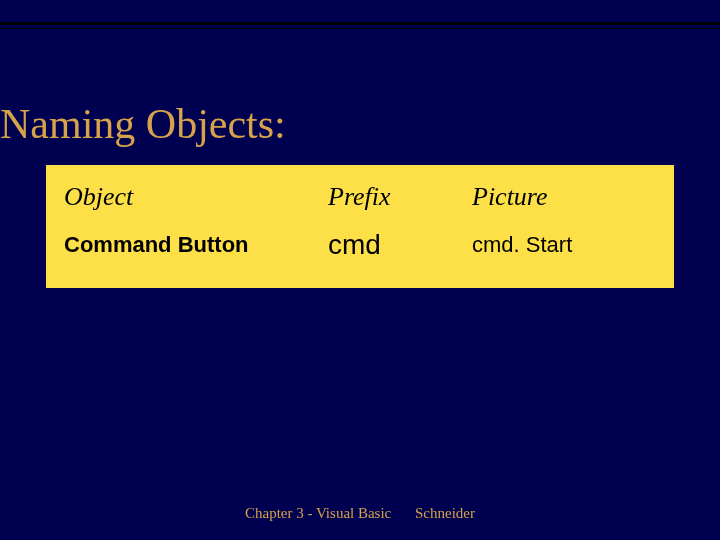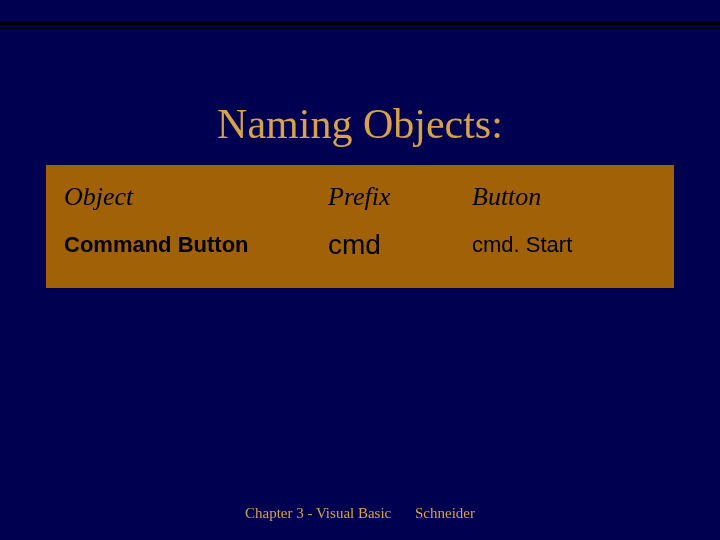--- a/index.html
+++ b/index.html
@@ -30,31 +30,30 @@
     position: absolute;
     top: 6px; left: 0; right: 0;
     height: 1px;
     background: #000;
   }
   .title {
     position: absolute;
     top: 100px;
     left: 0;
     width: 100%;
-    text-align: center;
     color: #d6a24a;
     font-size: 42px;
     font-weight: 400;
   }
   .table-wrap {
     position: absolute;
     top: 165px;
     left: 46px;
     width: 628px;
-    background: #a16207;
+    background: #fde047;
     padding: 8px 14px 18px 14px;
   }
   table {
     width: 100%;
     border-collapse: collapse;
     color: #000;
   }
   th, td {
     text-align: left;
     padding: 6px 4px;
@@ -99,21 +98,21 @@
 <div class="top-rule"></div>
 
 <div class="title">Naming Objects:</div>
 
 <div class="table-wrap">
   <table>
     <thead>
       <tr>
         <th>Object</th>
         <th>Prefix</th>
-        <th>Button</th>
+        <th>Picture</th>
       </tr>
     </thead>
     <tbody>
       <tr>
         <td class="obj">Command Button</td>
         <td class="pre">cmd</td>
         <td class="exa">cmd. Start</td>
       </tr>
     </tbody>
   </table>

